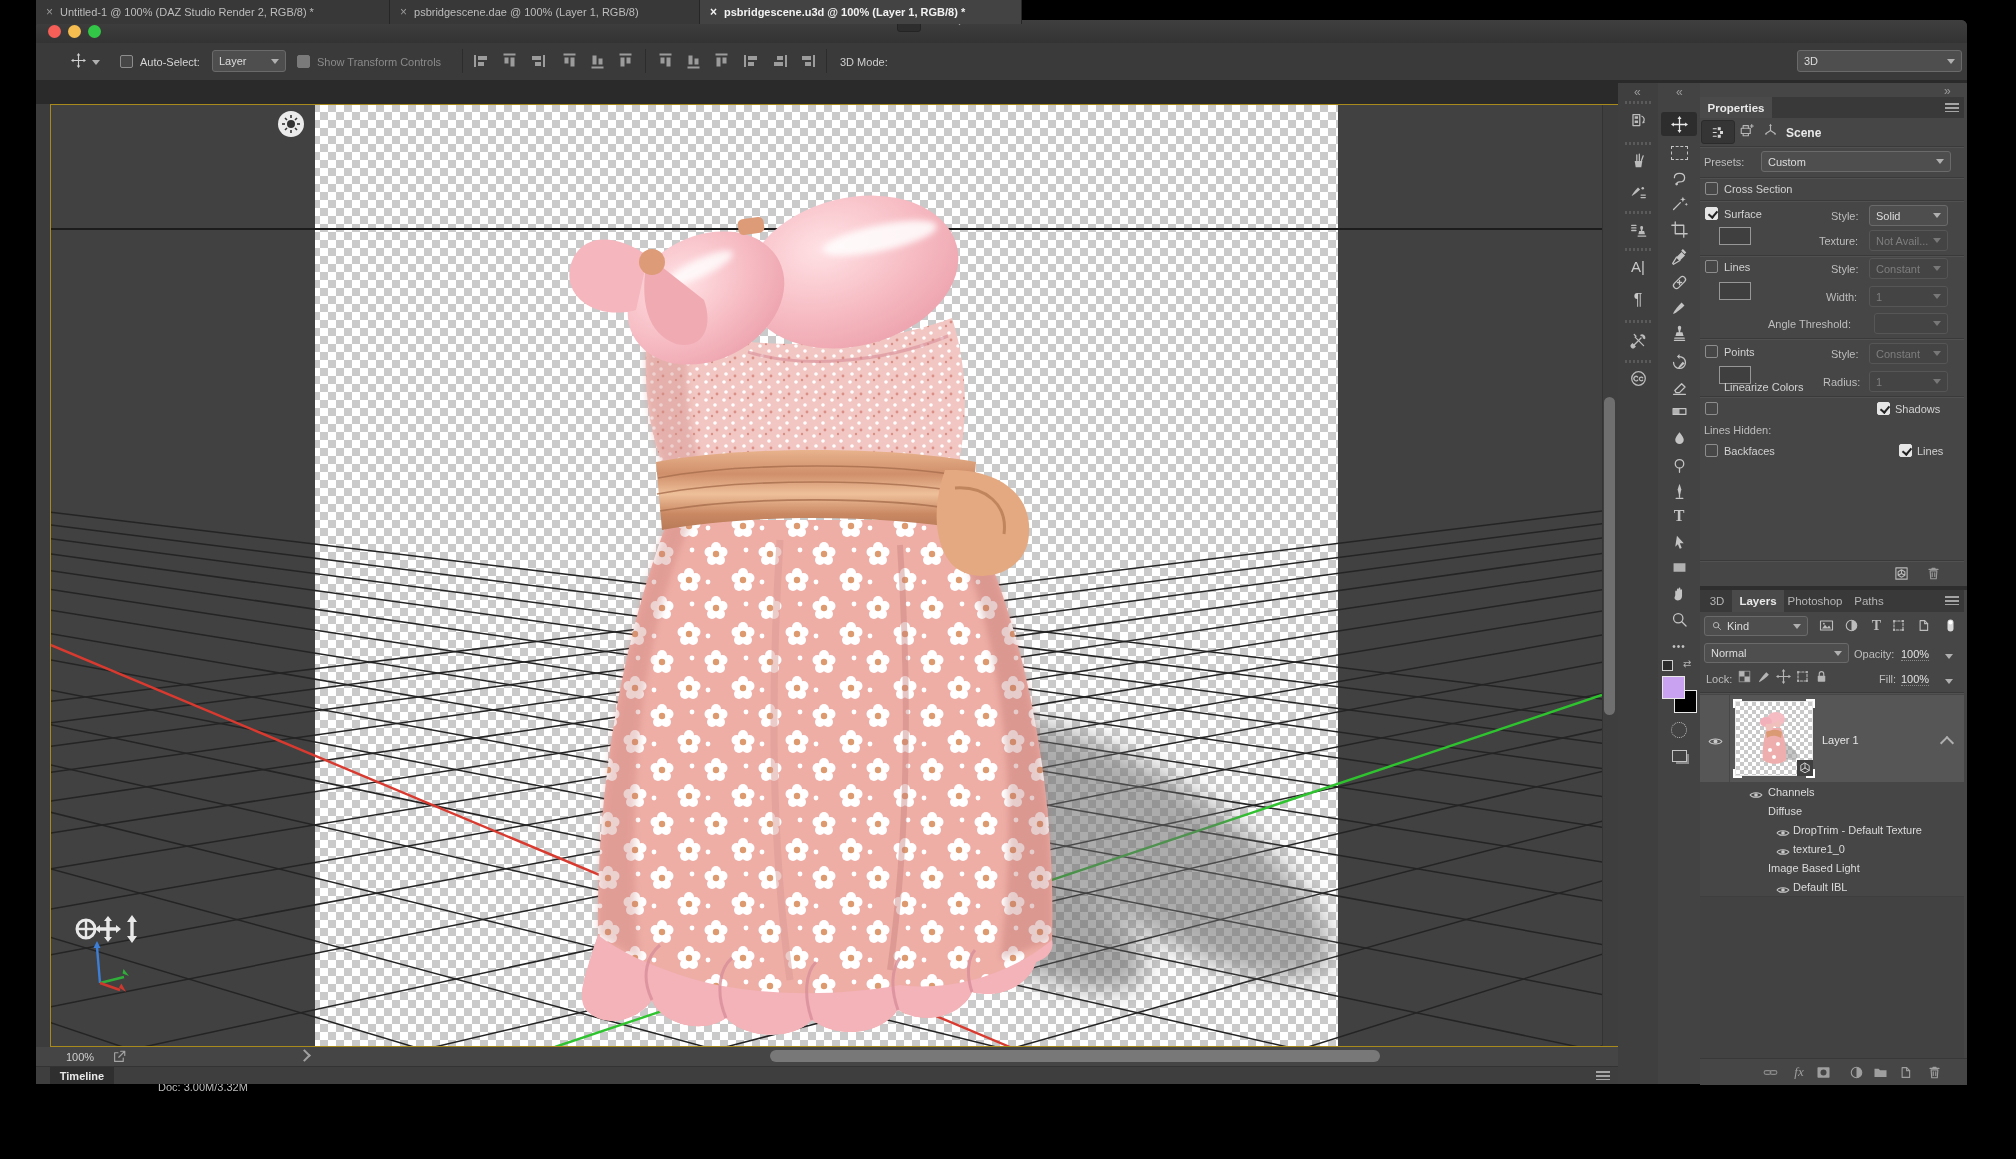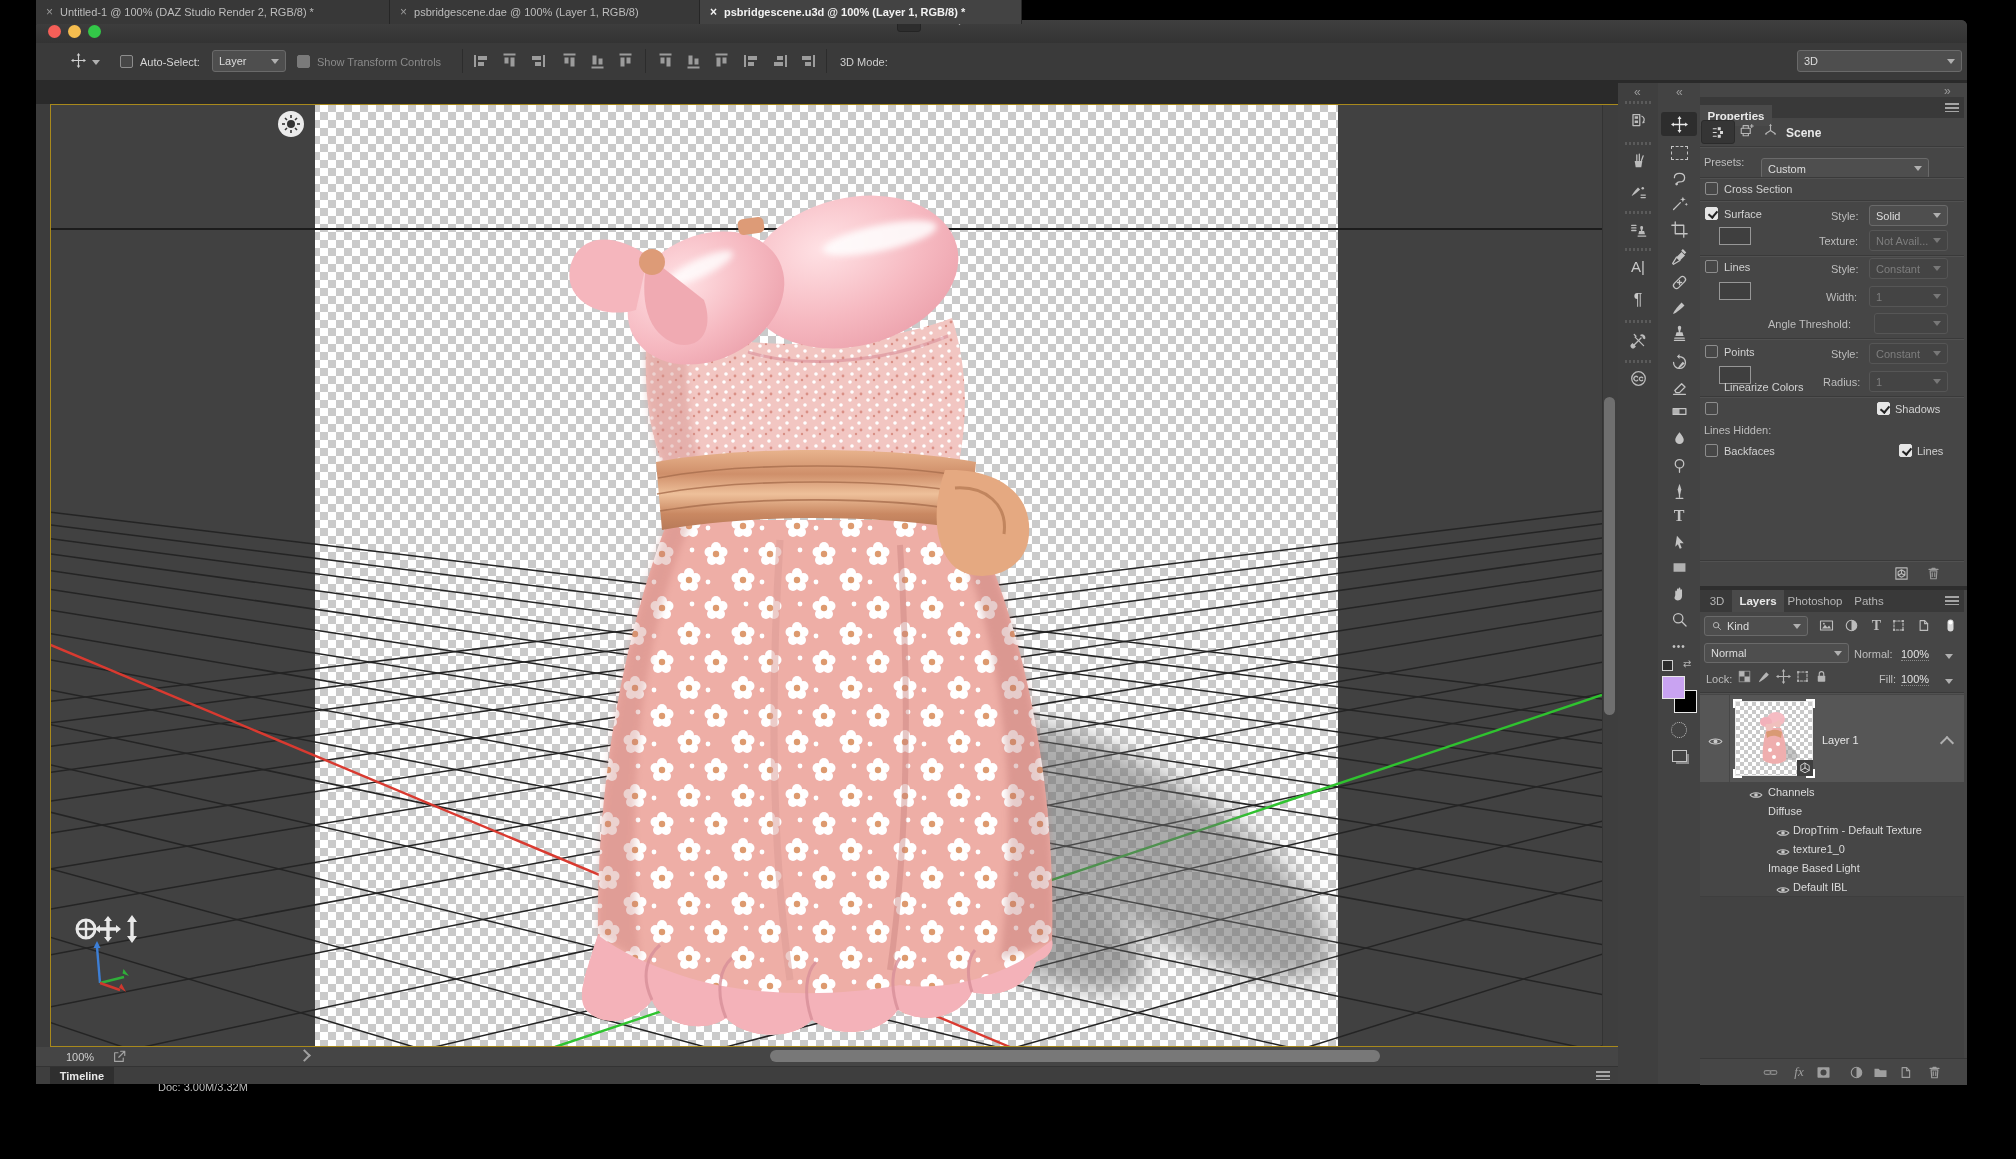--- a/index.html
+++ b/index.html
@@ -738,40 +738,40 @@
       <div style="width:14px;height:14px;border:1.5px dotted #c4c4c4;border-radius:50%;"></div>
     </div>
   <div class="tool" style="top:744px;">
       <div style="width:13px;height:10px;border:1.5px solid #c4c4c4;box-shadow:3px 3px 0 -1px #8a8a8a;"></div>
     </div>
 
   <div class="panels"></div>
   <div class="chev" style="left:1944px;top:84px;">»</div>
 
   <div class="phead" style="left:1700px;top:97px;width:264px;height:21px;"></div>
-  <div class="ptab" style="left:1700px;top:97px;width:72px;height:21px;margin-top:8px;">
+  <div class="ptab" style="left:1700px;top:97px;width:72px;height:21px;">
       <span>Properties</span>
     </div>
   <div class="menubtn" style="left:1945px;top:103px;"></div>
   <div class="abs" style="left:1701px;top:120px;width:32px;height:22px;background:#353535;border:1px solid #2b2b2b;border-radius:3px;display:flex;align-items:center;justify-content:center;color:#d8d8d8;">
       <svg class="g2">
         <use href="#s-tree"></use>
       </svg>
     </div>
   <div class="abs" style="left:1739px;top:123px;color:#b5b5b5;"><svg class="g2">
         <use href="#s-printer"></use>
       </svg></div>
   <div class="abs" style="left:1763px;top:123px;color:#b5b5b5;"><svg class="g2">
         <use href="#s-3dax"></use>
       </svg></div>
   <div class="plabel" style="left:1786px;top:126px;font-weight:bold;font-size:12px;color:#e8e8e8;">Scene</div>
   <div class="divider" style="top:146px;"></div>
 
   <div class="plabel" style="left:1704px;top:156px;">Presets:</div>
-  <div class="sel" style="left:1761px;top:158px;width:168px;height:21px;text-align:right;">
+  <div class="sel" style="left:1761px;top:151px;width:190px;height:21px;text-align:right;">
       <span>Custom</span>
       <div class="car"></div>
     </div>
   <div class="divider" style="top:177px;"></div>
 
   <div class="cb" style="left:1705px;top:182px;"></div>
   <div class="plabel" style="left:1724px;top:183px;color:#d2d2d2;">Cross Section</div>
   <div class="divider" style="top:200px;"></div>
 
   <div class="cb on" style="left:1705px;top:207px;"></div>
@@ -889,21 +889,21 @@
   <div class="kf" style="left:1942px;color:#d8d8d8;">
       <svg class="g2">
         <use href="#s-toggle"></use>
       </svg>
     </div>
 
   <div class="sel" style="left:1704px;top:643px;width:145px;height:20px;">
       <span>Normal</span>
       <div class="car"></div>
     </div>
-  <div class="plabel" style="left:1854px;top:648px;">Normal:</div>
+  <div class="plabel" style="left:1854px;top:648px;">Opacity:</div>
   <div class="abs txt" style="left:1901px;top:648px;color:#e2e2e2;border-bottom:1px dotted #8a8a8a;">100%</div>
   <div class="abs" style="left:1945px;top:654px;">
       <div class="car"></div>
     </div>
 
   <div class="plabel" style="left:1706px;top:673px;">Lock:</div>
   <div class="abs" style="left:1737px;top:669px;color:#b5b5b5;"><svg class="g2">
         <use href="#s-checker"></use>
       </svg></div>
   <div class="abs" style="left:1757px;top:669px;color:#b5b5b5;"><svg class="g2">

